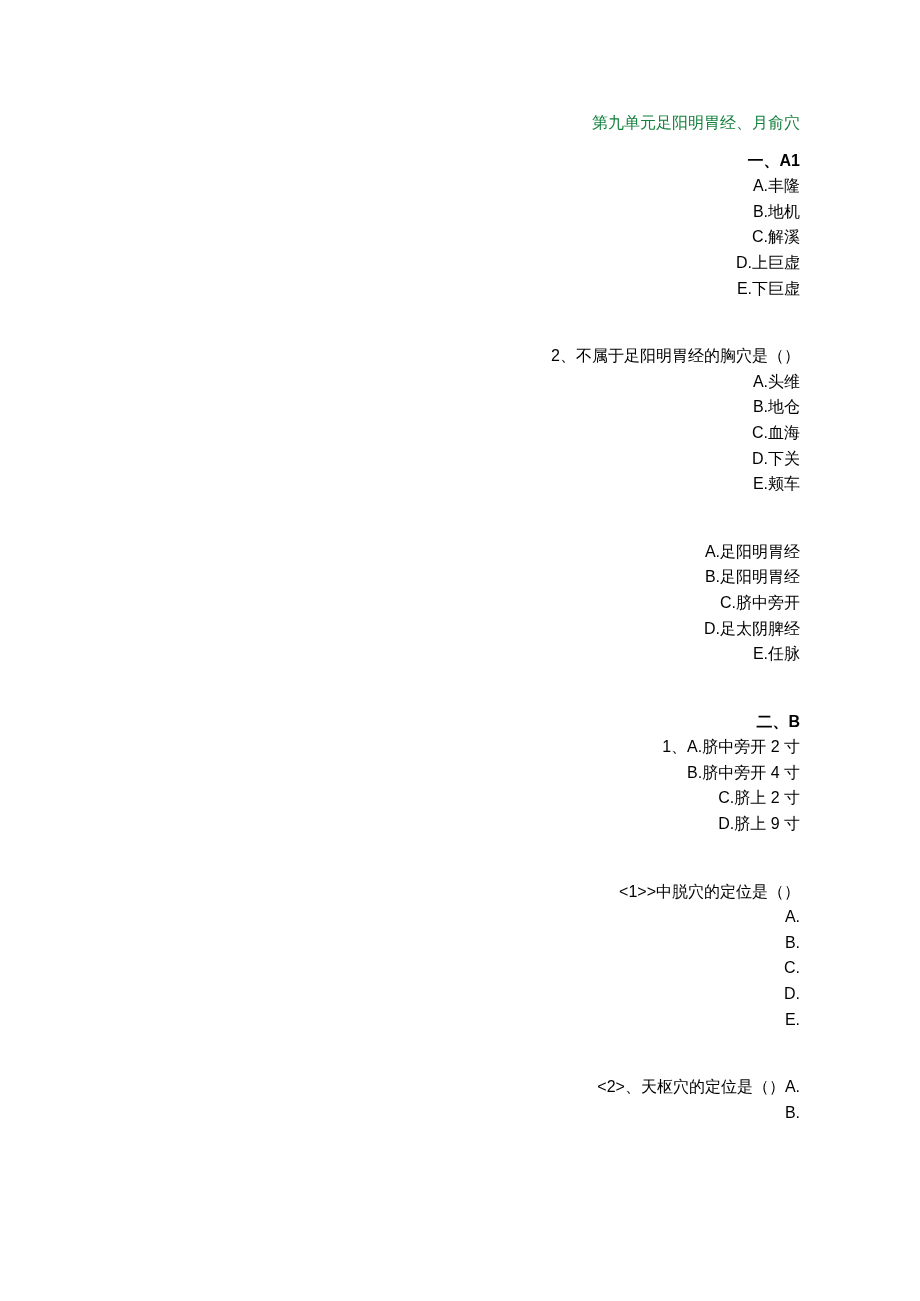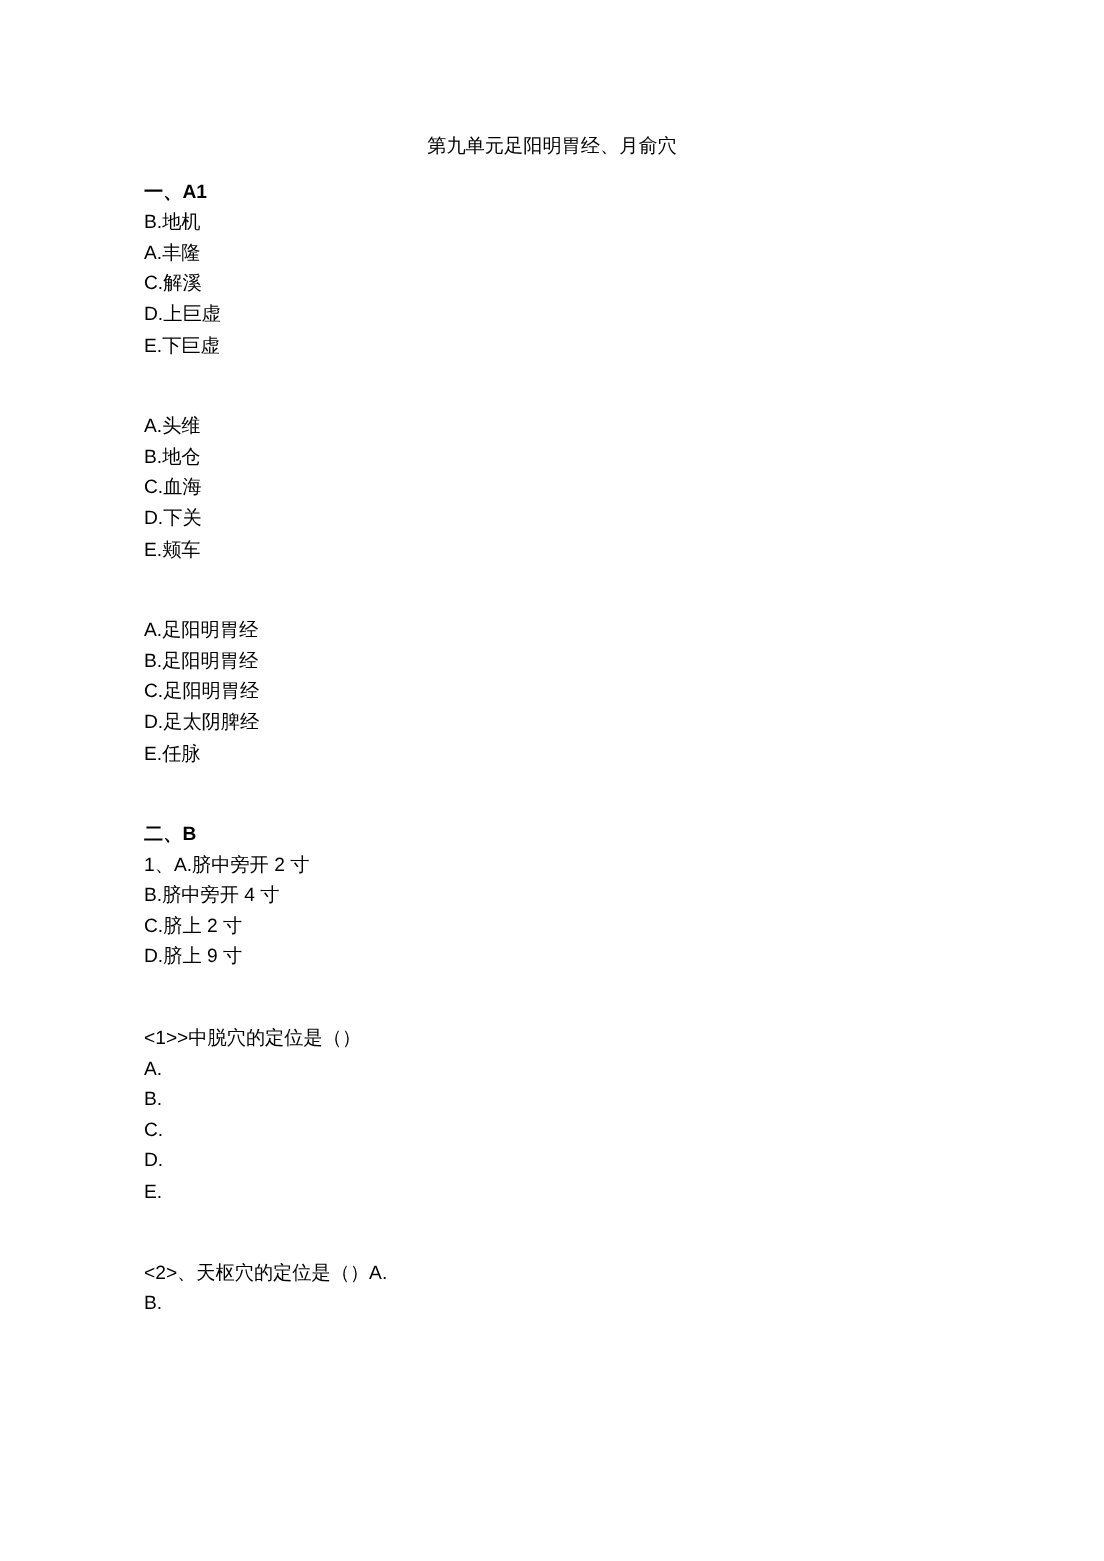--- a/index.html
+++ b/index.html
@@ -11,64 +11,66 @@
       width: 920px;
       height: 1301px;
       background: #ffffff;
       font-family: "Microsoft YaHei", "SimSun", Arial, sans-serif;
       font-size: 16px;
       color: #000000;
       padding: 110px 120px 40px 120px;
       line-height: 1.6;
     }
     .title {
-      text-align: center;
-      color: #000000;
+      text-align: right;
+      color: #15803d;
       font-size: 16px;
       margin-bottom: 12px;
     }
     .section-header {
       font-weight: bold;
     }
     .question-block {
       margin-bottom: 42px;
+      text-align: right;
     }
     .q-text {
       display: block;
     }
     .option {
       display: block;
     }
   </style>
 </head>
 <body>
 
 <div class="title">第九单元足阳明胃经、月俞穴</div>
 
 <div class="question-block">
   <span class="section-header">一、A1</span>
+  <span class="option">A.丰隆</span>
   <span class="option">B.地机</span>
-  <span class="option">A.丰隆</span>
   <span class="option">C.解溪</span>
   <span class="option">D.上巨虚</span>
   <span class="option">E.下巨虚</span>
 </div>
 
 <div class="question-block">
+  <span class="q-text">2、不属于足阳明胃经的胸穴是（）</span>
   <span class="option">A.头维</span>
   <span class="option">B.地仓</span>
   <span class="option">C.血海</span>
   <span class="option">D.下关</span>
   <span class="option">E.颊车</span>
 </div>
 
 <div class="question-block">
   <span class="option">A.足阳明胃经</span>
   <span class="option">B.足阳明胃经</span>
-  <span class="option">C.足阳明胃经</span>
+  <span class="option">C.脐中旁开</span>
   <span class="option">D.足太阴脾经</span>
   <span class="option">E.任脉</span>
 </div>
 
 <div class="question-block">
   <span class="section-header">二、B</span>
   <span class="q-text">1、A.脐中旁开 2 寸</span>
   <span class="option">B.脐中旁开 4 寸</span>
   <span class="option">C.脐上 2 寸</span>
   <span class="option">D.脐上 9 寸</span>

